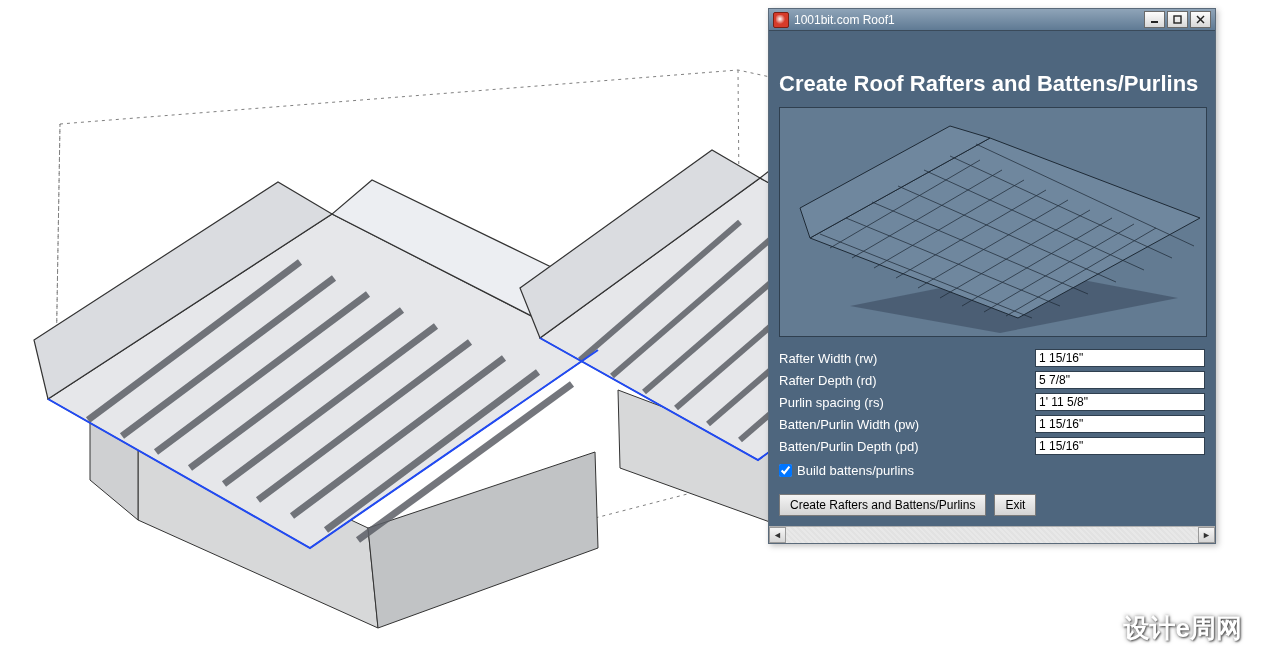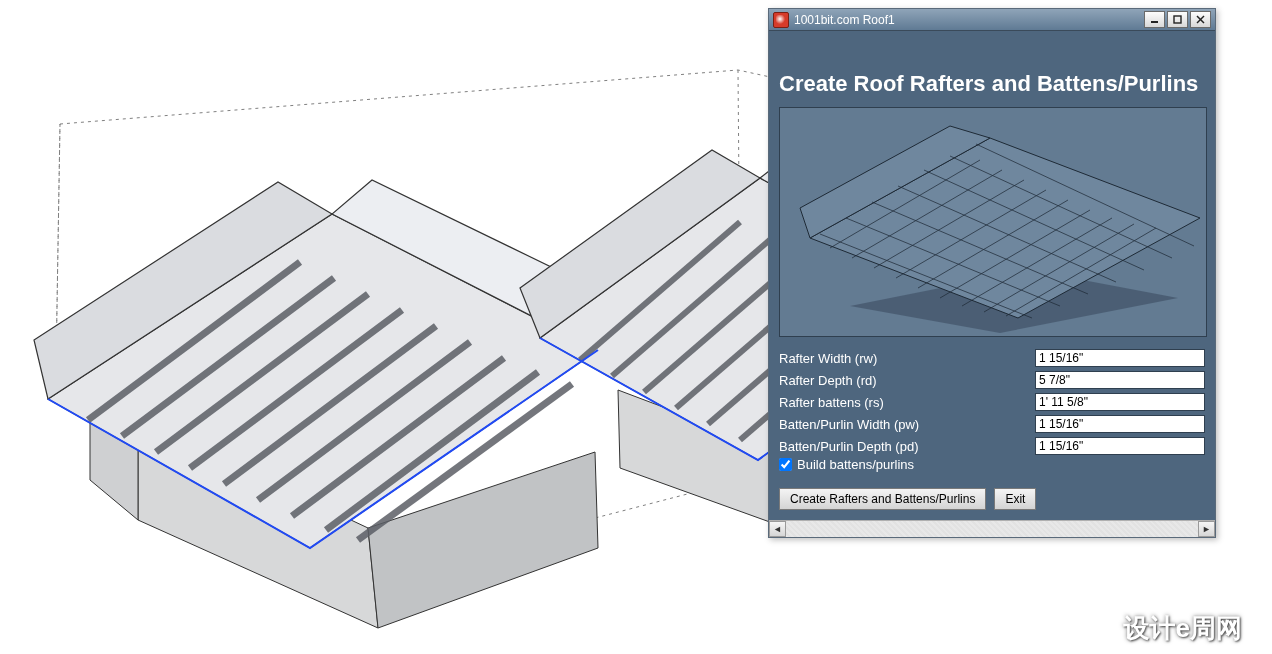--- a/index.html
+++ b/index.html
@@ -59,21 +59,21 @@
     overflow: hidden;
   }
   .form { margin-top: 10px; }
   .row { display: flex; align-items: center; height: 22px; justify-content: center; }
   .row .label { flex: 1; color: #fff; font-size: 13px; }
   .row input[type=text] {
     width: 170px; height: 18px;
     font-size: 12px; padding: 1px 3px;
     background: #fff; border: 1px solid #2f3f4f;
   }
-  .checkrow { display: flex; align-items: center; color: #fff; font-size: 13px; }
+  .checkrow { display: flex; align-items: center; margin-top: 6px; color: #fff; font-size: 13px; }
   .checkrow input { margin: 0 5px 0 0; }
   .btnrow { margin-top: 16px; display: flex; gap: 8px; }
   .dlgbtn {
     background: linear-gradient(#f4f4f4, #d4d4d4);
     border: 1px solid #7a7a7a;
     font-size: 12px; padding: 3px 10px;
     color: #000;
   }
   .scrollbar-h {
     height: 17px; background: #e8e8e8;
@@ -231,21 +231,21 @@
     <div class="form">
       <div class="row">
         <div class="label">Rafter Width (rw)</div>
         <input type="text" value="1 15/16&quot;" style="">
       </div>
       <div class="row">
         <div class="label">Rafter Depth (rd)</div>
         <input type="text" value="5 7/8&quot;" style="">
       </div>
       <div class="row">
-        <div class="label">Rafter battens (rs)</div>
+        <div class="label">Purlin spacing (rs)</div>
         <input type="text" value="1' 11 5/8&quot;" style="">
       </div>
       <div class="row">
         <div class="label">Batten/Purlin Width (pw)</div>
         <input type="text" value="1 15/16&quot;" style="">
       </div>
       <div class="row">
         <div class="label">Batten/Purlin Depth (pd)</div>
         <input type="text" value="1 15/16&quot;" style="">
       </div>

